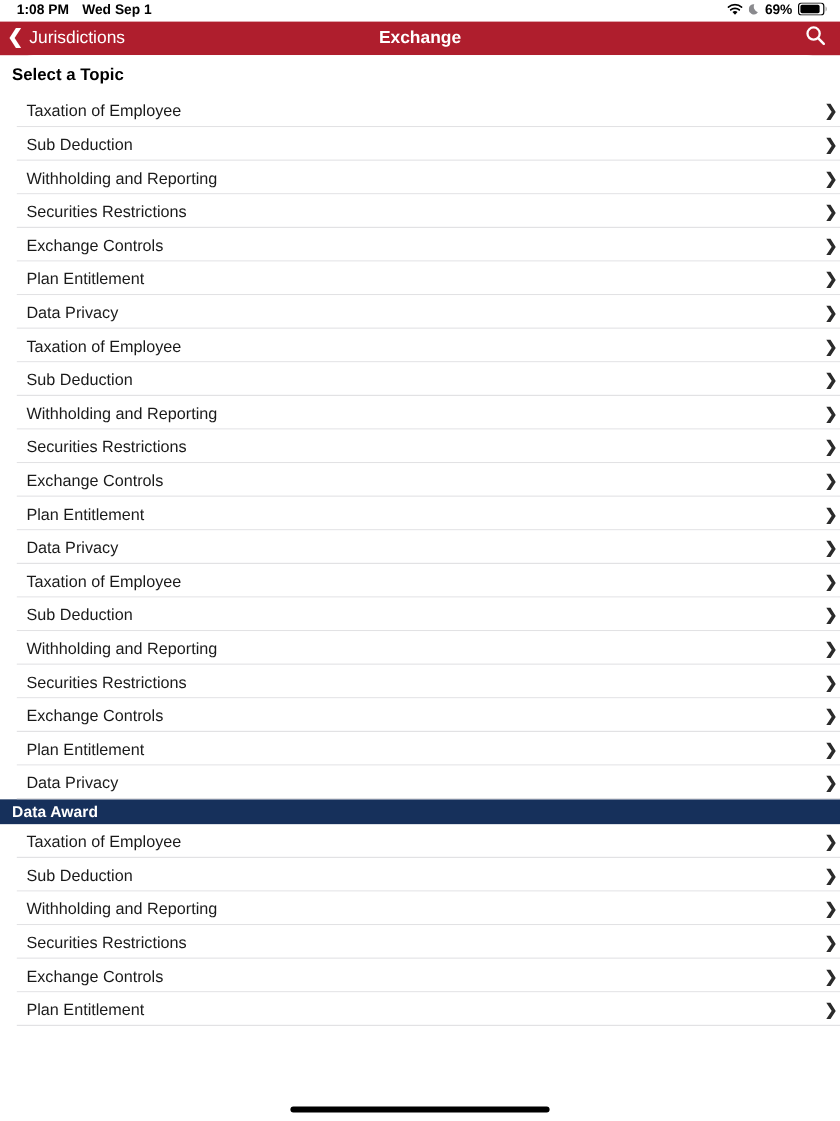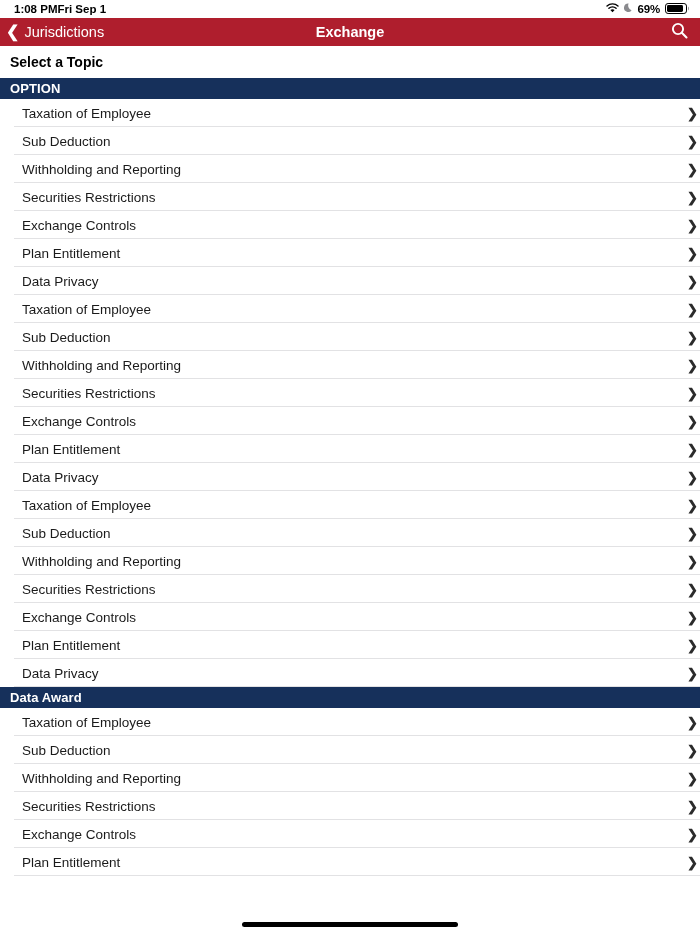--- a/index.html
+++ b/index.html
@@ -25,20 +25,21 @@
     display: flex;
     align-items: center;
     padding: 0 10px 0 14px;
     font-size: 11.5px;
     font-weight: bold;
     color: #000;
   }
   .status-left {
     display: flex;
     align-items: center;
+    gap: 11px;
   }
   .status-right {
     margin-left: auto;
     display: flex;
     align-items: center;
     gap: 5px;
   }
   .wifi-icon { display: block; }
   .moon-icon { display: block; }
   .battery-pct { font-size: 11.5px; font-weight: bold; letter-spacing: -0.2px; }
@@ -167,21 +168,21 @@
     background: #000000;
     z-index: 10;
   }
 </style>
 </head>
 <body>
 
 <div class="status-bar">
   <div class="status-left">
     <span>1:08 PM</span>
-    <span>Fri Sep 1</span>
+    <span>Wed Sep 1</span>
   </div>
   <div class="status-right">
     <span class="wifi-icon">
       <svg width="13" height="10" viewBox="0 0 13 10">
         <path d="M6.5 9.3 L4.4 6.9 C5.6 5.9 7.4 5.9 8.6 6.9 Z" fill="#000"></path>
         <path d="M2.9 5.3 C4.9 3.5 8.1 3.5 10.1 5.3" stroke="#000" stroke-width="1.4" fill="none" stroke-linecap="round"></path>
         <path d="M1.0 3.0 C4.1 0.2 8.9 0.2 12.0 3.0" stroke="#000" stroke-width="1.4" fill="none" stroke-linecap="round"></path>
       </svg>
     </span>
     <span class="moon-icon">
@@ -212,21 +213,20 @@
         <circle cx="7" cy="7" r="5.1" fill="none" stroke="#ffffff" stroke-width="1.9"></circle>
         <line x1="10.8" y1="10.8" x2="15.5" y2="15.5" stroke="#ffffff" stroke-width="2.1" stroke-linecap="round"></line>
       </svg>
     </span>
   </div>
 </div>
 
 <div class="content">
   <div class="page-title">Select a Topic</div>
   <div id="sections-root">
-      <div class="section-header">OPTION</div>
       <div class="row">
         <span class="row-label">Taxation of Employee</span>
         <span class="row-chevron">❯</span>
       </div>
       <div class="row">
         <span class="row-label">Sub Deduction</span>
         <span class="row-chevron">❯</span>
       </div>
       <div class="row">
         <span class="row-label">Withholding and Reporting</span>

